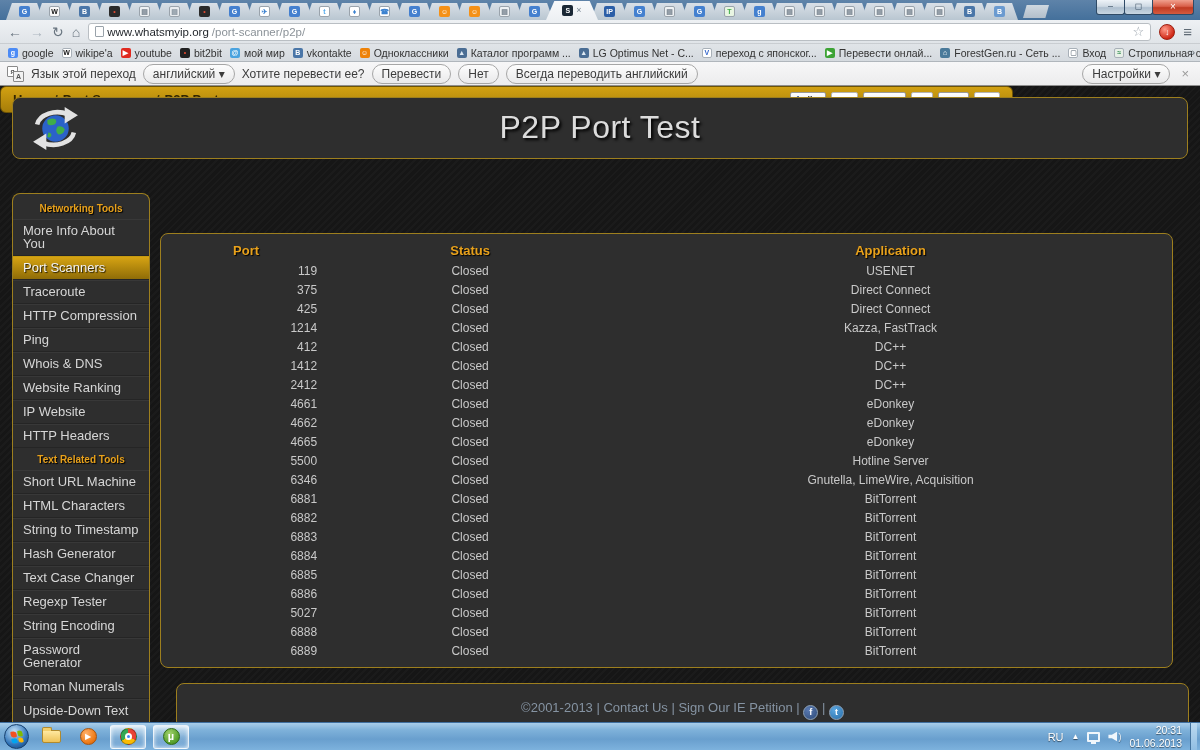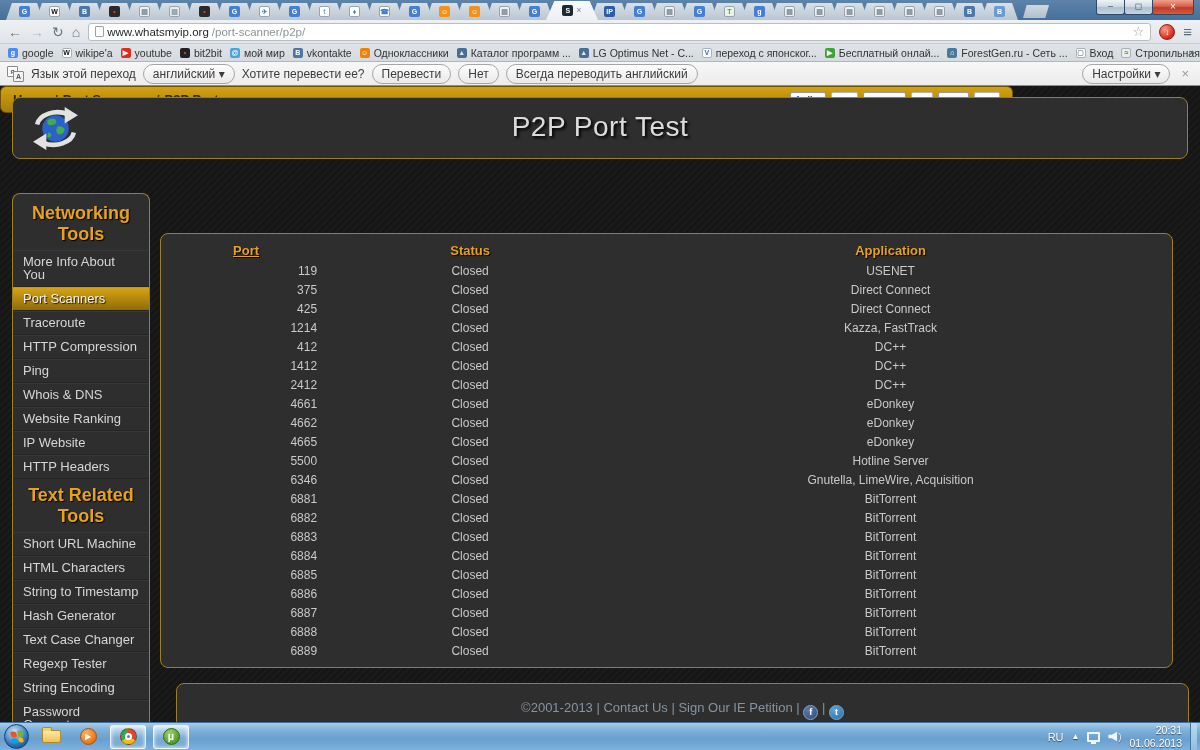--- a/index.html
+++ b/index.html
@@ -42,41 +42,41 @@
   .tricon b.front{right:0;bottom:0;background:#f2f2f2;}
   .tbtn{background:linear-gradient(#fdfdfd,#e9e9ea);border:1px solid #a6a6a6;border-radius:10px;padding:2px 9px;font-size:12px;color:#3c3c3c;}
   .tr-settings{margin-left:auto;}
   .tr-close{color:#9a9a9a;font-size:13px;margin:0 4px;}
 
   
   #page{position:absolute;top:86px;left:0;right:0;bottom:28px;overflow:hidden;background:#161616;background-image:repeating-linear-gradient(135deg,rgba(255,255,255,.025) 0 2px,transparent 2px 5px);}
   .gbox{background:#2e2e2e;border:1px solid #9d7f1e;border-radius:8px;position:absolute;}
   #siteheader{left:12px;right:12px;top:11px;height:62px;}
   #logo{position:absolute;left:16px;top:4px;width:53px;height:53px;}
-  #sitetitle{text-align:center;font-size:28px;color:#dcdcdc;line-height:58px;font-weight:500;letter-spacing:.5px;text-shadow:2px 2px 3px #000;font-family:"Liberation Sans",sans-serif;}
+  #sitetitle{text-align:center;font-size:32px;color:#dcdcdc;line-height:58px;font-weight:500;letter-spacing:.5px;text-shadow:2px 2px 3px #000;font-family:"Liberation Sans",sans-serif;}
 
   #sidebar{left:12px;top:107px;width:138px;height:529px;border-bottom:none;border-radius:8px 8px 0 0;padding-top:3px;overflow:hidden;}
-  .sh{color:#e8a11b;font-weight:bold;font-size:18px;text-align:center;padding:6px 0 5px;text-shadow:1px 1px 1px #000;}
+  .sh{color:#e8a11b;font-weight:bold;font-size:10px;text-align:center;padding:6px 0 5px;text-shadow:1px 1px 1px #000;}
   .si{font-size:13px;color:#d6d6d6;padding:4px 10px 5px;border-bottom:1px solid #252525;border-top:1px solid #383838;line-height:13px;}
   .si.active{background:linear-gradient(#d6a313,#8f6c07);color:#f2f2f2;text-shadow:1px 1px 1px rgba(0,0,0,.8);border-top-color:#c59a10;}
 
   #crumbbar{left:160px;width:1013px;top:108px;height:27px;background:linear-gradient(#d2a112,#a67d09);border:1px solid #6e5406;border-radius:6px;display:flex;align-items:center;padding:0 12px;color:#332600;font-weight:bold;font-size:13px;gap:5px;}
   .crumb{color:#332600;}
   .crumbsep{color:#4a3a05;}
   .socials{margin-left:auto;display:flex;align-items:center;gap:5px;}
   .sb{background:linear-gradient(#ffffff,#e7e7e7);border:1px solid #9a9a9a;border-radius:2px;font-size:9px;color:#333;padding:0 5px;height:15px;display:flex;align-items:center;gap:3px;font-weight:bold;}
   .scount{background:#fff;border:1px solid #b5b5b5;border-radius:2px;font-size:9px;color:#444;padding:0 5px;height:15px;display:flex;align-items:center;font-weight:normal;}
   .fbf{color:#3b5998;font-weight:bold;}
   .twt{color:#55acee;font-weight:bold;}
   .gpg{color:#dd4b39;font-weight:bold;}
 
   #tablebox{left:160px;width:1013px;top:147px;height:435px;padding:3px 2px;}
   #ptable{width:100%;border-collapse:collapse;table-layout:fixed;}
   #ptable th{color:#e8a11b;font-size:13px;font-weight:bold;padding:6px 0 4px;text-align:center;text-shadow:1px 1px 1px #000;}
-  #ptable th:nth-child(1){width:16.5%;text-decoration:underline;}
+  #ptable th:nth-child(1){width:16.5%;}
   #ptable th:nth-child(2){width:28%;}
   #ptable td{color:#c9c9c9;font-size:12px;line-height:13px;padding:3px 0;text-align:center;}
   #ptable td:first-child{text-align:right;padding-right:12px;}
 
   #footerbox{left:176px;width:1013px;top:597px;height:46px;text-align:center;font-size:13px;color:#8593a2;padding-top:16px;}
   .flink{color:#8593a2;}
   .ficon{display:inline-flex;width:15px;height:15px;border-radius:50%;background:radial-gradient(circle at 35% 30%,#5a7ab2,#2d4a77);color:#fff;font-size:9px;font-weight:bold;align-items:center;justify-content:center;vertical-align:-3px;border:1px solid #8fa3b8;}
   .ficon.tw{background:radial-gradient(circle at 35% 30%,#5aa6e0,#2a6ea8);}
 
   
@@ -270,21 +270,21 @@
       <div class="bm">
         <span class="bicon" style="background: rgb(74, 109, 148); color: rgb(223, 234, 244);">▲</span>
         <span>LG Optimus Net - C...</span>
       </div>
       <div class="bm">
         <span class="bicon" style="background: rgb(255, 255, 255); color: rgb(51, 102, 204); border: 1px solid rgb(168, 176, 184);">V</span>
         <span>переход с японског...</span>
       </div>
       <div class="bm">
         <span class="bicon" style="background: rgb(61, 163, 53); color: rgb(255, 255, 255);">▶</span>
-        <span>Бесплатный онлай...</span>
+        <span>Перевести онлай...</span>
       </div>
       <div class="bm">
         <span class="bicon" style="background: rgb(74, 122, 154); color: rgb(255, 255, 255);">⌂</span>
         <span>ForestGen.ru - Сеть ...</span>
       </div>
       <div class="bm">
         <span class="bicon" style="background: rgb(255, 255, 255); color: rgb(138, 147, 156); border: 1px solid rgb(168, 176, 184);">▢</span>
         <span>Вход</span>
       </div>
       <div class="bm">
@@ -467,21 +467,21 @@
             <td>6885</td>
             <td>Closed</td>
             <td>BitTorrent</td>
           </tr>
           <tr>
             <td>6886</td>
             <td>Closed</td>
             <td>BitTorrent</td>
           </tr>
           <tr>
-            <td>6887</td>
+            <td>5027</td>
             <td>Closed</td>
             <td>BitTorrent</td>
           </tr>
           <tr>
             <td>6888</td>
             <td>Closed</td>
             <td>BitTorrent</td>
           </tr>
           <tr>
             <td>6889</td>

